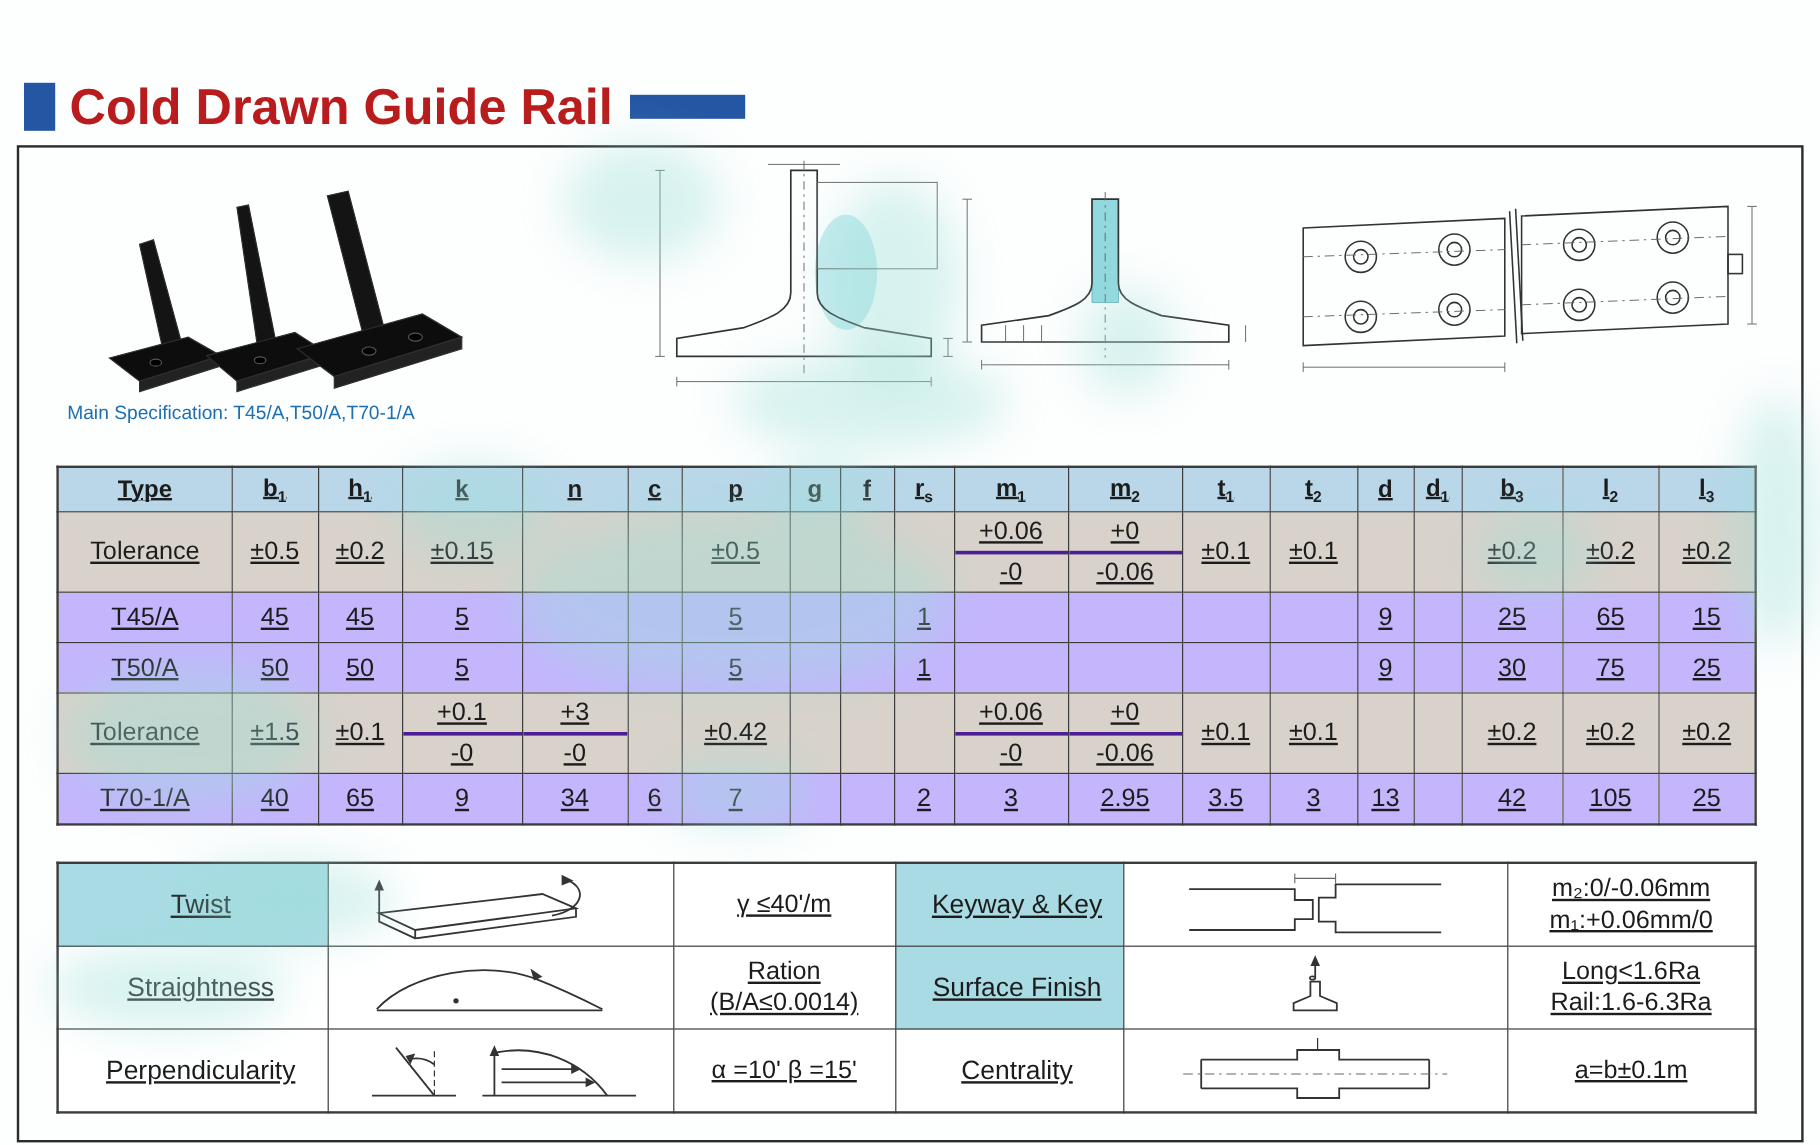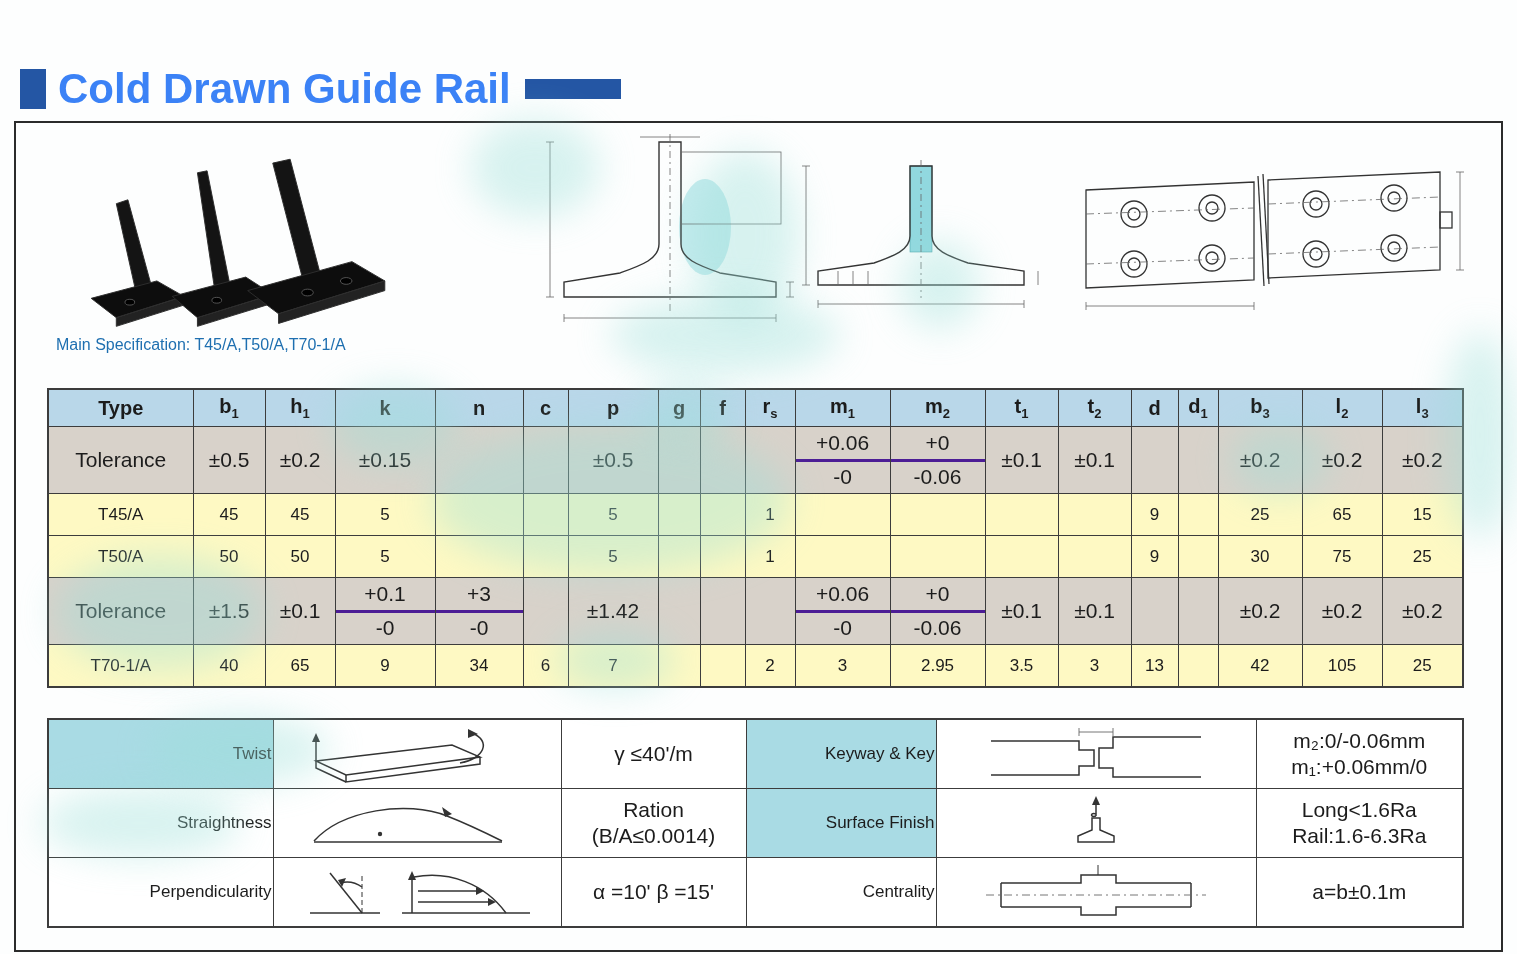--- a/index.html
+++ b/index.html
@@ -8,45 +8,45 @@
     width:1517px;height:954px;position:relative;overflow:hidden;
     font-family:"Liberation Sans",sans-serif;
     background:#fdfefe;color:#1c1c1c;
   }
   
   .blob{position:absolute;border-radius:50%;background:#9adfd8;filter:blur(18px);
         opacity:.38;pointer-events:none;z-index:6;}
   
   .title-wrap{position:absolute;left:20px;top:68px;display:flex;align-items:center;z-index:3;}
   .title-square{width:26px;height:40px;background:#2456a4;margin-right:12px;}
-  .title-text{font-size:42px;font-weight:bold;color:#3b82f6;line-height:1;}
+  .title-text{font-size:42px;font-weight:bold;color:#b91c1c;line-height:1;}
   .title-bar{width:96px;height:20px;background:#2456a4;margin-left:14px;}
   
   .frame{position:absolute;left:14px;top:121px;width:1489px;height:831px;
          border:2px solid #2b2b2b;box-sizing:border-box;z-index:1;}
   .main-spec{position:absolute;left:56px;top:336px;font-size:16px;color:#1e6fb0;z-index:3;}
   .drawing{position:absolute;z-index:2;}
   
   .spec-wrap{position:absolute;left:47px;top:388px;z-index:3;}
-  table{border-collapse:collapse;table-layout:fixed;}
+  table{border-collapse:collapse;table-layout:fixed;text-decoration:underline;}
   .spec{border:2px solid #3c3c3c;width:1415px;background:#fff;}
   .spec th,.spec td{border:1px solid #3c3c3c;text-align:center;font-size:20px;
     padding:0;overflow:hidden;vertical-align:middle;}
   .spec th{background:#b9d7e9;height:36px;font-weight:bold;}
   .spec sub{font-size:13px;}
-  .spec tr.data td{height:41px;background:#fef9c3;font-size:17px;}
+  .spec tr.data td{height:41px;background:#c4b5fd;font-size:21px;}
   .spec tr.tolerance td{height:66px;background:#d8d2ca;font-size:21px;}
   .split{display:flex;flex-direction:column;height:66px;}
   .split>div{flex:1;display:flex;align-items:center;justify-content:center;}
   .split>div:first-child{border-bottom:3px solid #4c1d95;}
   
   .props-wrap{position:absolute;left:47px;top:718px;z-index:3;}
   .props{border:2px solid #3c3c3c;width:1415px;background:#fff;}
   .props td{border:1px solid #3c3c3c;height:66px;vertical-align:middle;font-size:21px;}
-  .props .label-cell{padding-left:14px;text-align:right;font-size:17px;}
+  .props .label-cell{padding-left:14px;text-align:center;font-size:22px;}
   .props .shaded{background:#a9dbe4;}
   .props .diagram-cell{text-align:center;}
   .props .value-cell{text-align:center;line-height:1.25;}
   svg{display:block;}
   .diagram-cell svg{display:inline-block;vertical-align:middle;}
 </style>
 </head>
 <body>
 
 <div>
@@ -302,21 +302,21 @@
               <div>-0</div>
             </div>
           </td>
           <td>
             <div class="split">
               <div>+3</div>
               <div>-0</div>
             </div>
           </td>
           <td></td>
-          <td>±1.42</td>
+          <td>±0.42</td>
           <td></td>
           <td></td>
           <td></td>
           <td>
             <div class="split">
               <div>+0.06</div>
               <div>-0</div>
             </div>
           </td>
           <td>

